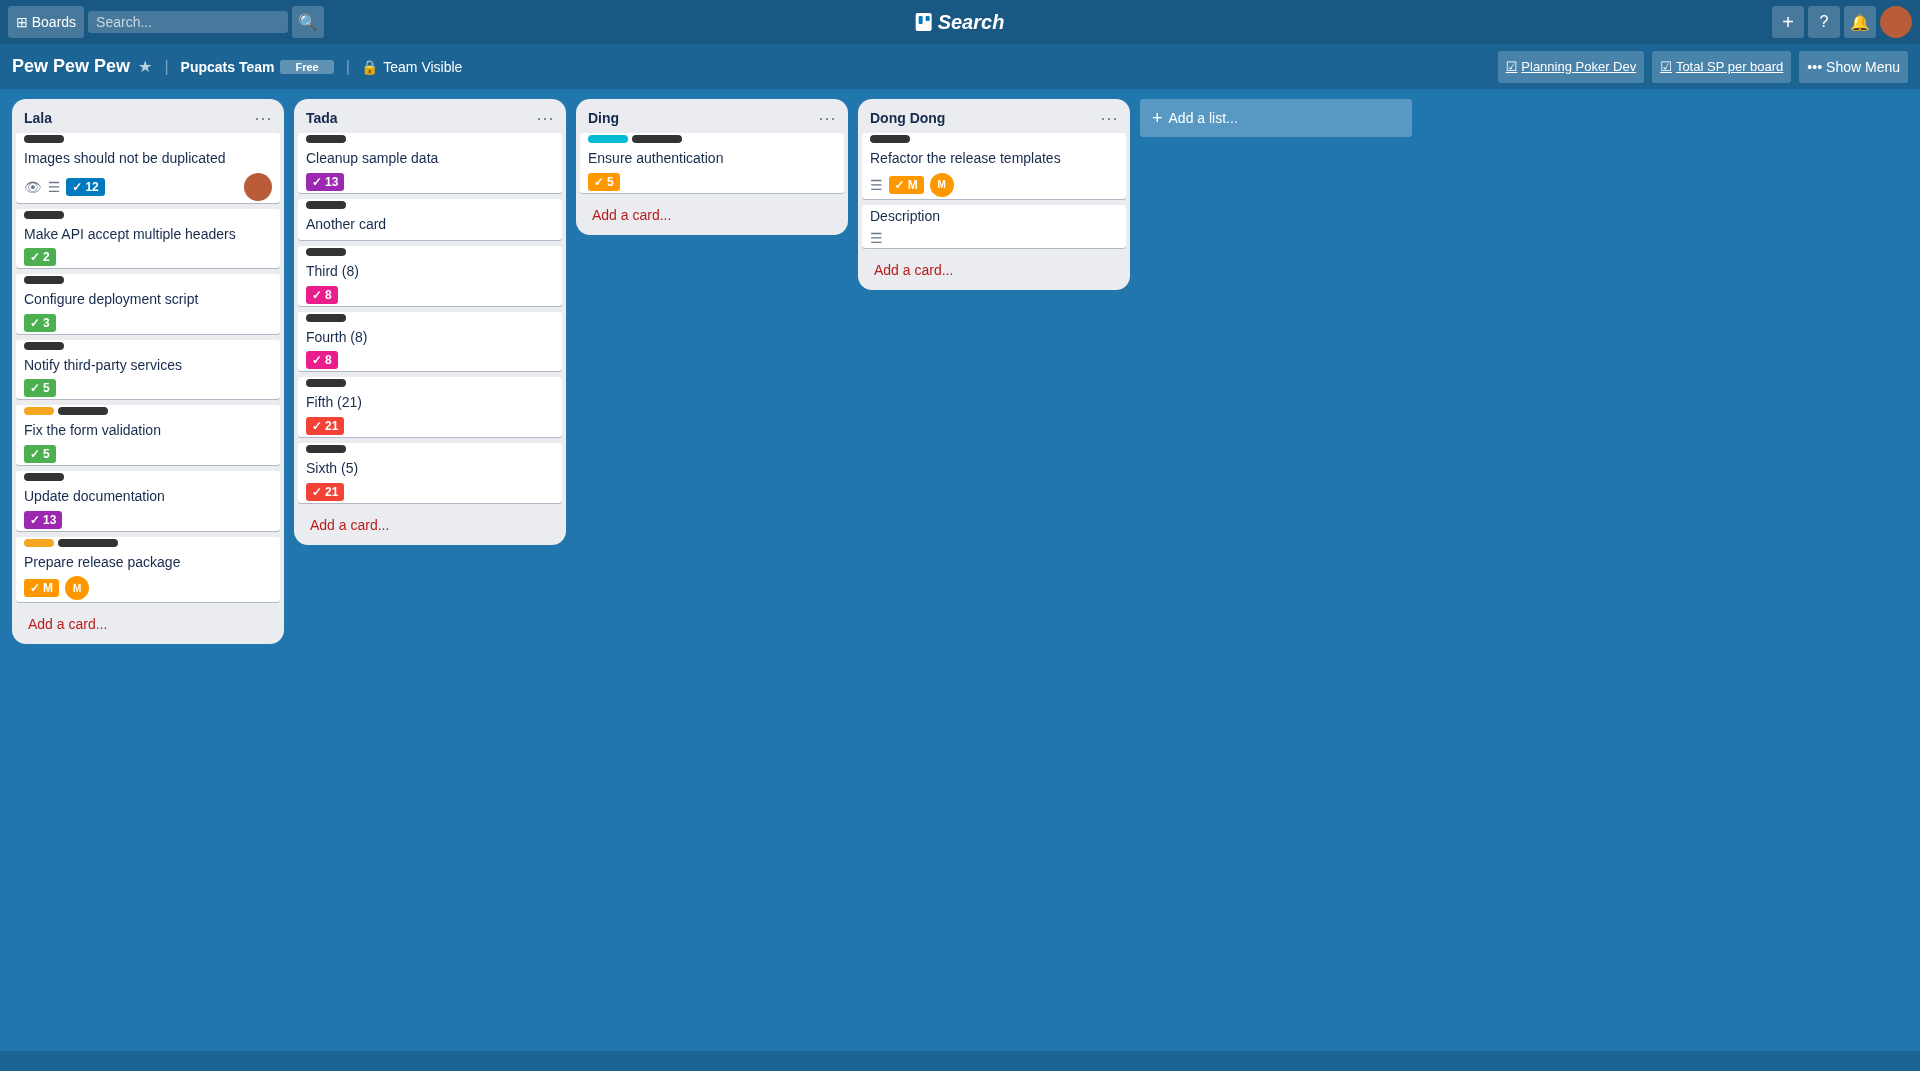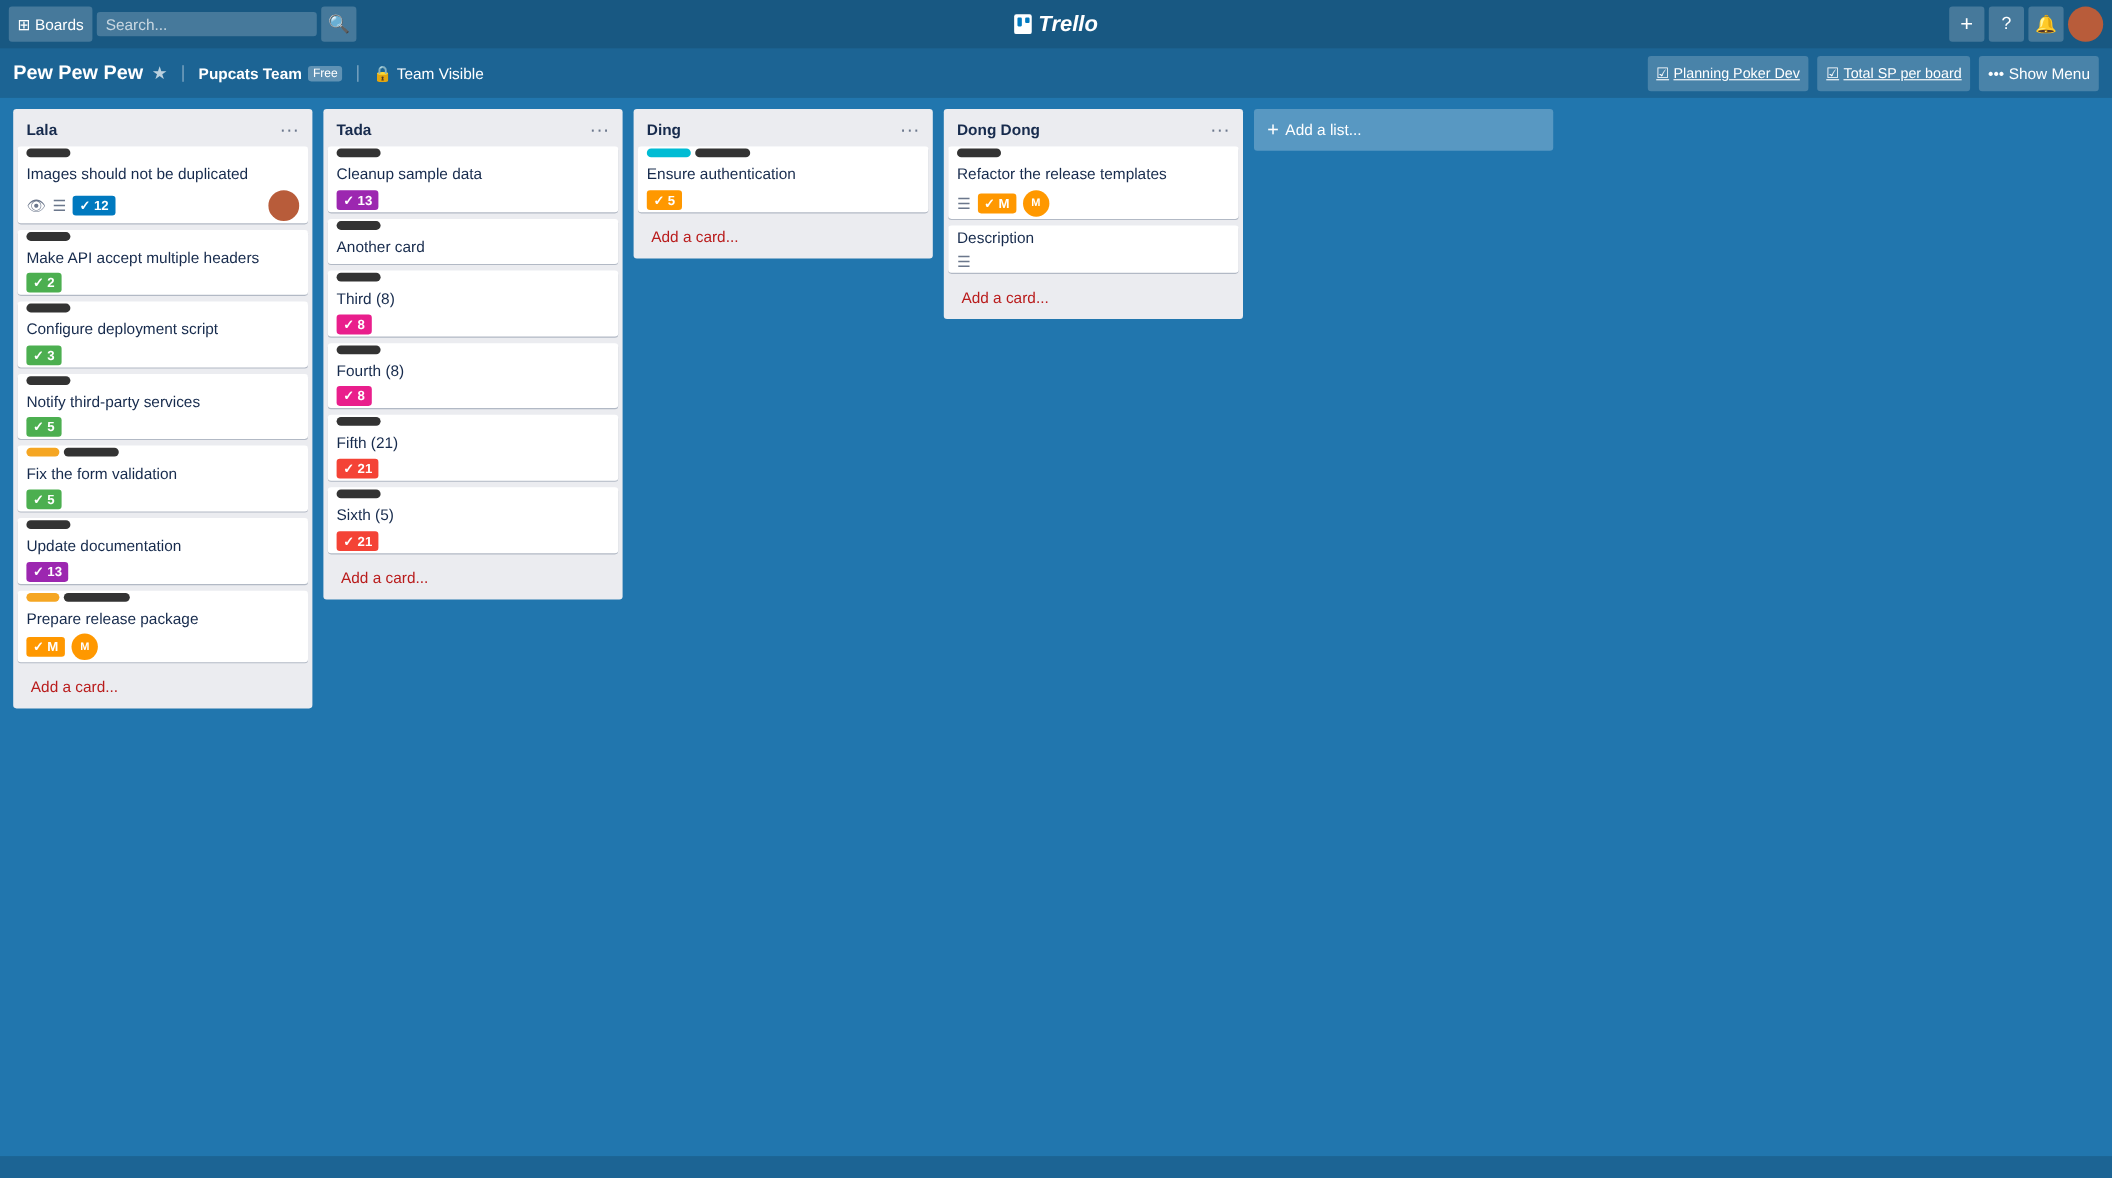--- a/index.html
+++ b/index.html
@@ -105,22 +105,22 @@
       font-size: 14px;
       font-weight: 600;
       display: flex;
       align-items: center;
       gap: 6px;
     }
     .badge-free {
       background: rgba(255,255,255,0.3);
       color: #fff;
       font-size: 11px;
-      font-weight: normal;
-      padding: 1px 4px;
+      font-weight: bold;
+      padding: 1px 15px;
       border-radius: 3px;
       text-align: center;
     }
     .board-visibility {
       color: #fff;
       font-size: 14px;
       display: flex;
       align-items: center;
       gap: 4px;
     }
@@ -165,21 +165,21 @@
       gap: 10px;
       align-items: flex-start;
       height: calc(1071px - 44px - 45px - 20px);
       overflow-x: auto;
       overflow-y: hidden;
     }
 
     
     .list {
       background: #ebecf0;
-      border-radius: 3px;
+      border-radius: 14px;
       width: 272px;
       min-width: 272px;
       max-height: 100%;
       display: flex;
       flex-direction: column;
     }
     .list-header {
       display: flex;
       align-items: center;
       padding: 8px 8px 4px;
@@ -379,21 +379,21 @@
     <span>⊞</span>
     <span>Boards</span>
   </button>
   <input class="nav-search" type="text" placeholder="Search..." style="">
   <button class="nav-icon-btn" style="border-radius:3px; width:32px; height:32px;">🔍</button>
 
   <div class="nav-logo">
     <span class="trello-logo-icon">
       <span class="logo-box"></span>
     </span>
-    <span style="font-style:italic; font-weight:bold; font-size:20px; color:#fff;">Trello</span>
+    <span style="font-style:italic; font-weight:bold; font-size:20px; color:#fff;">Search</span>
   </div>
 
   <div class="nav-right">
     <button class="nav-icon-btn" style="border-radius:3px; width:32px; height:32px; font-size:20px; font-weight:300;">+</button>
     <button class="nav-icon-btn" style="border-radius:3px; width:32px; height:32px;">?</button>
     <button class="nav-icon-btn" style="border-radius:3px; width:32px; height:32px;">🔔</button>
     <button class="avatar-btn"></button>
   </div>
 </nav>
 

